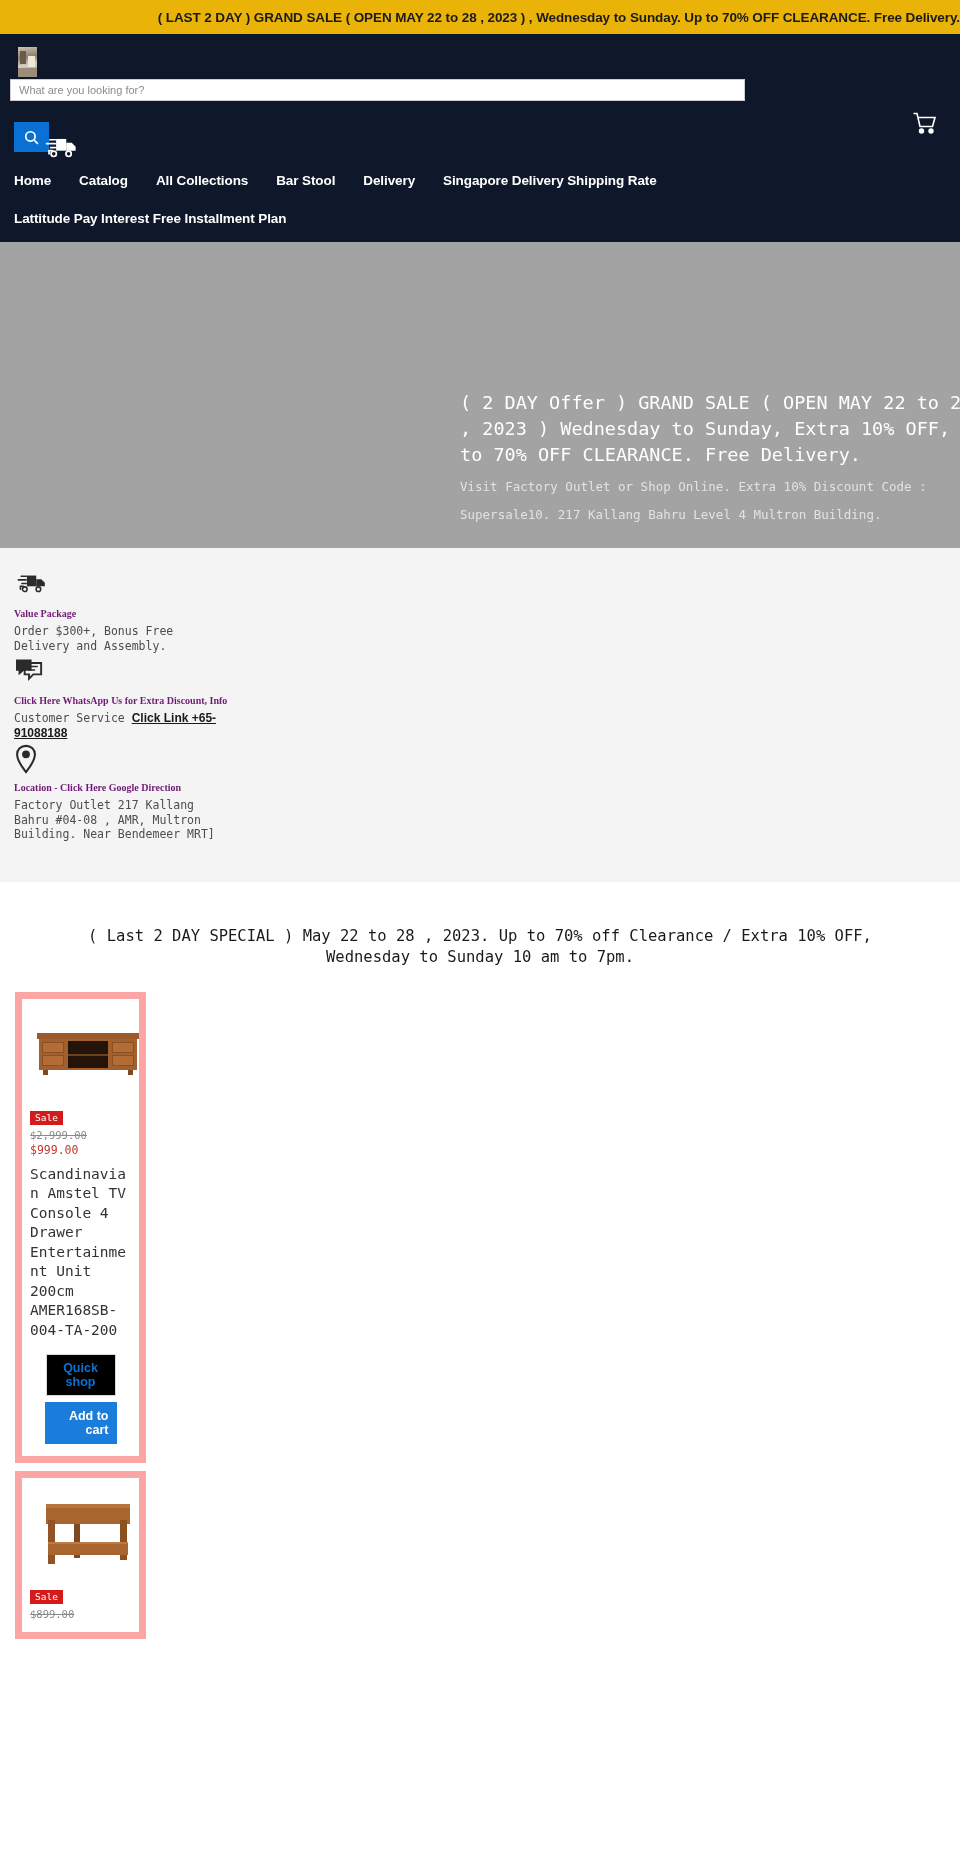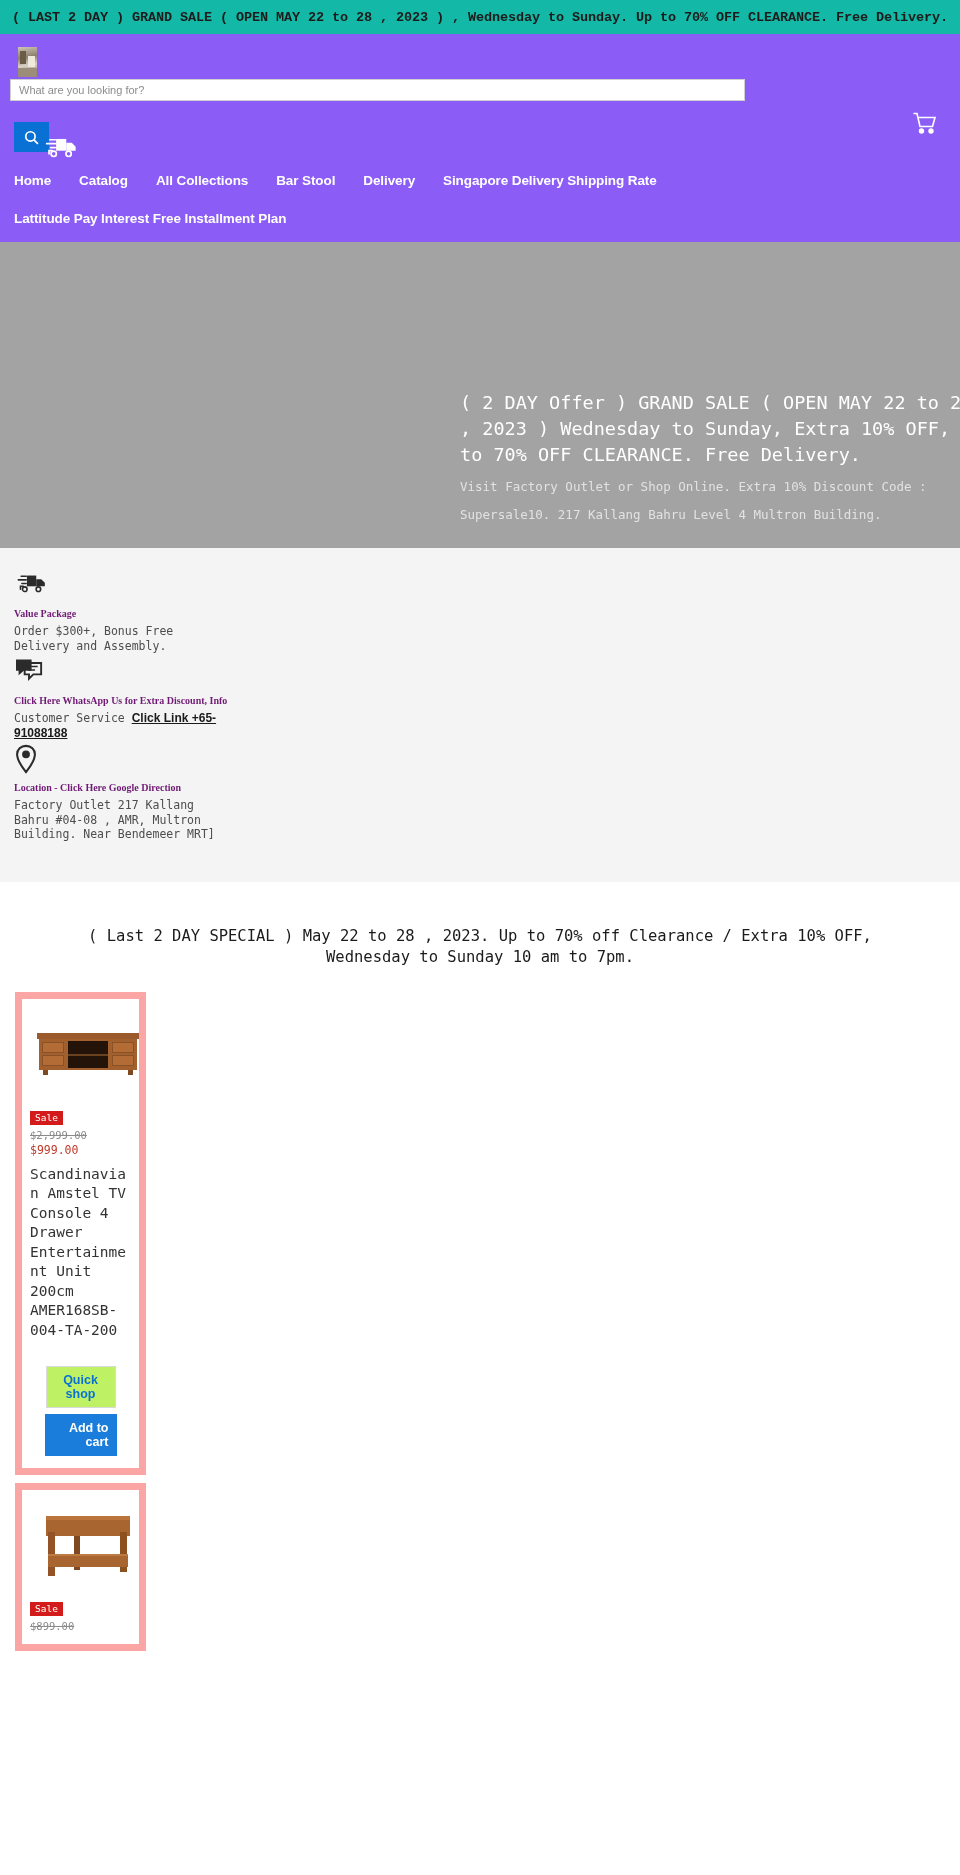--- a/index.html
+++ b/index.html
@@ -6,34 +6,33 @@
   html, body {
     width: 960px;
     background: #ffffff;
     font-family: "Liberation Sans", sans-serif;
   }
   body { width: 960px; height: 1875px; overflow: hidden; position: relative; }
 
   
   .announce {
     height: 34px;
-    background: #14b8a6;
+    background: #eab308;
     display: flex;
     align-items: center;
-    justify-content: center;
+    justify-content: flex-end;
     font-size: 13.5px;
     font-weight: bold;
     color: #1b1b1b;
     letter-spacing: -0.1px;
-    font-family: Liberation Mono, monospace;
   }
 
   
   .site-header {
-    background: #8b5cf6;
+    background: #0f172a;
     position: relative;
     padding-bottom: 4px;
   }
   .header-top {
     position: relative;
     height: 128px;
   }
   .logo {
     position: absolute;
     left: 18px;
@@ -233,22 +232,22 @@
   .product-title {
     font-family: "DejaVu Sans Mono", monospace;
     font-size: 14.5px;
     line-height: 19.5px;
     color: #333;
     margin-top: 8px;
     word-break: break-word;
   }
   .quick-shop {
     display: block;
-    margin: 26px auto 0 auto;
-    background: #bef264;
+    margin: 14px auto 0 auto;
+    background: #000000;
     border: 1px solid #d9d9d9;
     color: #0a71d4;
     font-size: 12.5px;
     font-weight: bold;
     padding: 6px 8px;
     width: 70px;
     text-align: center;
     cursor: pointer;
     font-family: "Liberation Sans", sans-serif;
   }

